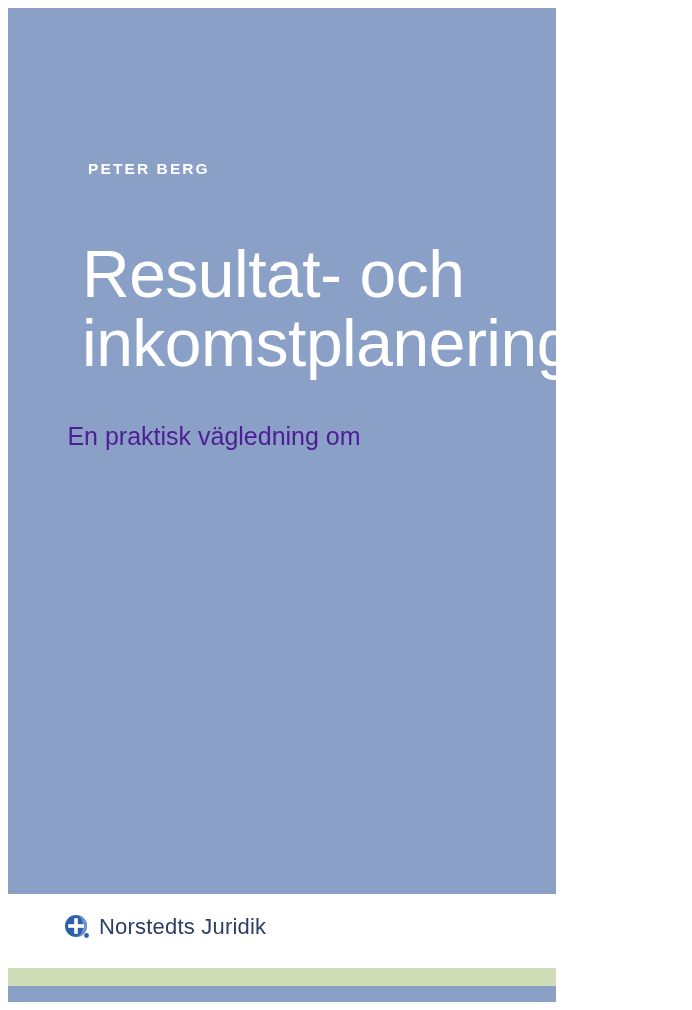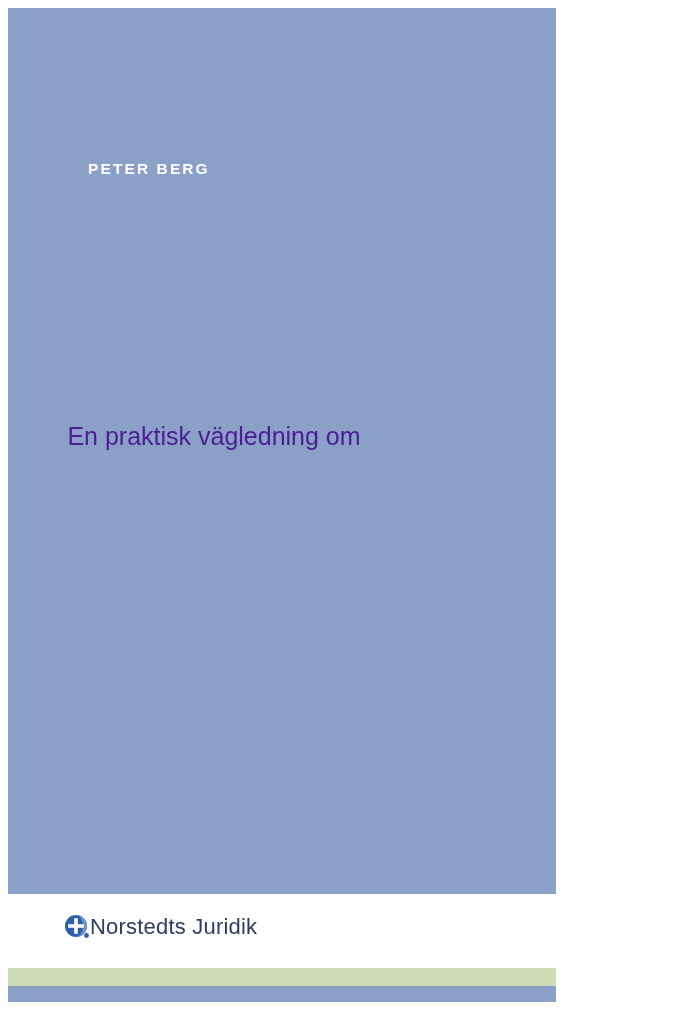--- a/index.html
+++ b/index.html
@@ -82,20 +82,21 @@
     width: 100%;
     height: 74px;
     background: #ffffff;
   }
   .publisher {
     position: absolute;
     left: 56px;
     top: 906px;
     display: flex;
     align-items: center;
+    gap: 9px;
   }
   .publisher-logo {
     width: 26px;
     height: 26px;
     position: relative;
     display: block;
   }
   .publisher-name {
     color: #2c3e63;
     font-size: 22px;
@@ -122,20 +123,24 @@
 </head>
 <body>
 
 <div class="page">
   <div class="cover">
 
     <div class="blue-field"></div>
 
     <div class="author">PETER BERG</div>
 
+    <div class="title-block">
+      <div class="title-line">Resultat- och</div>
+      <div class="title-line">inkomstplanering</div>
+    </div>
 
     <div class="subtitle-block">
       <div class="subtitle-line">En praktisk vägledning om</div>
     </div>
 
     <div class="publisher-band"></div>
 
     <div class="publisher">
       <span class="publisher-logo">
         <svg width="26" height="26" viewBox="0 0 26 26" xmlns="http://www.w3.org/2000/svg">

